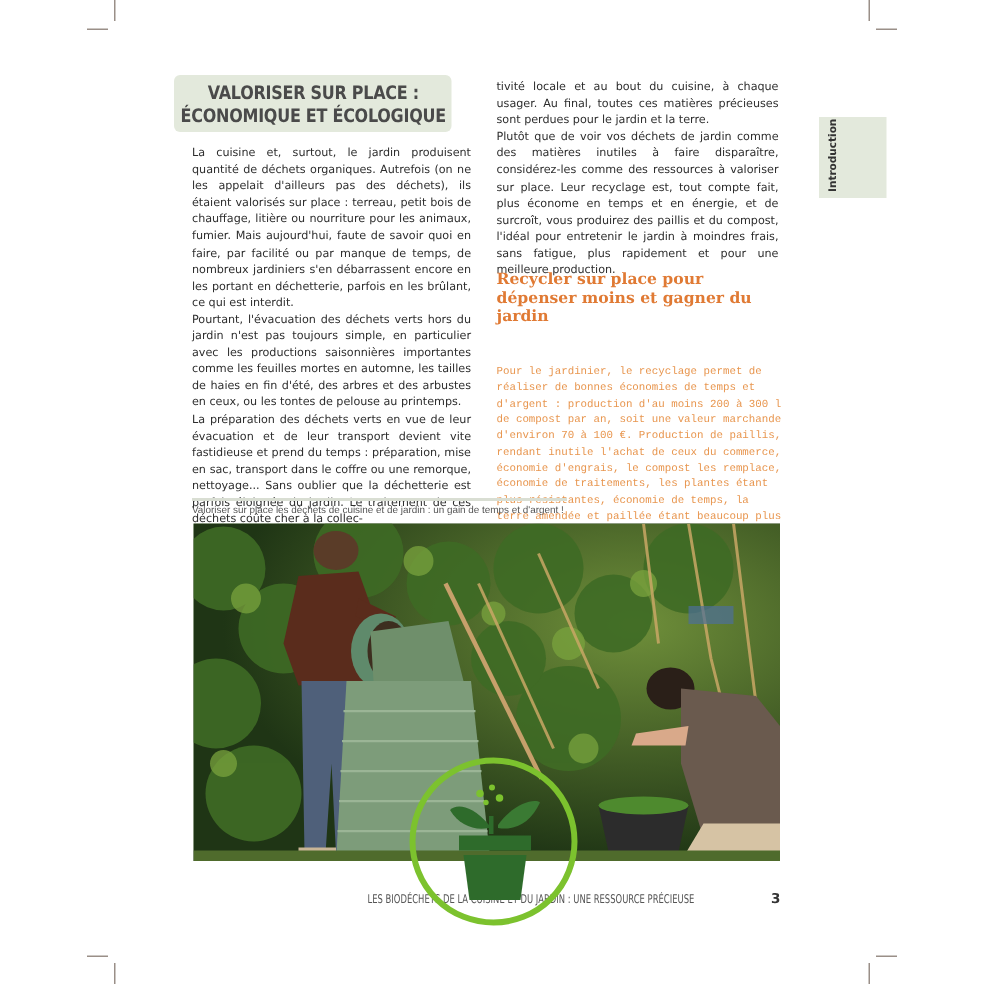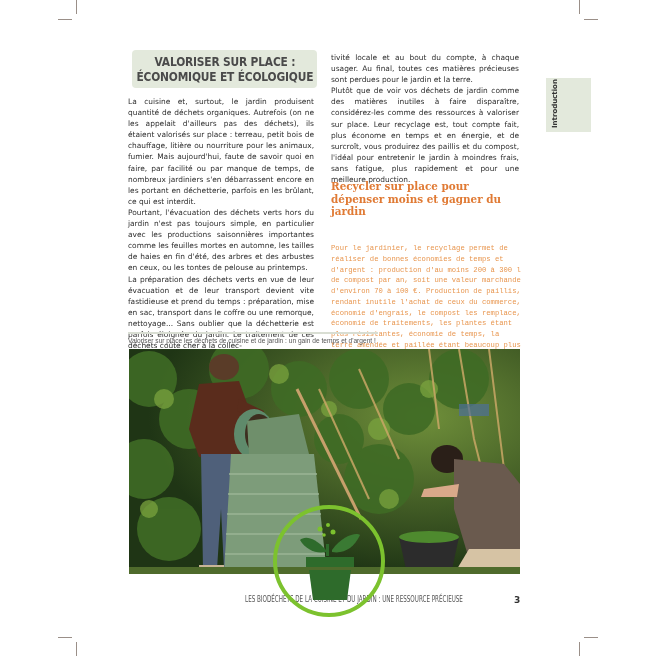--- a/index.html
+++ b/index.html
@@ -1,18 +1,18 @@
 <!DOCTYPE html>
 <html><head>
   <meta charset="utf-8">
   <style>
     html, body { margin:0; padding:0; }
     body { width:656px; height:656px; background:#ffffff; position:relative; overflow:hidden; font-family:"Liberation Sans", sans-serif; }
     .crop { position:absolute; background:#9a8f88; }
-    .h-box { position:absolute; left:132px; top:50px; width:185px; height:38px; background:#e3e9dc; border-radius:4px; display:flex; flex-direction:column; align-items:center; justify-content:center; }
+    .h-box { position:absolute; left:116px; top:50px; width:185px; height:38px; background:#e3e9dc; border-radius:4px; display:flex; flex-direction:column; align-items:center; justify-content:center; }
     .h-box div { font-family:"DejaVu Sans", sans-serif; font-weight:bold; color:#4a4a4a; font-size:12.4px; line-height:15px; letter-spacing:-0.2px; transform:scaleX(0.86); white-space:nowrap; }
     .col { position:absolute; font-family:"DejaVu Sans", sans-serif; font-size:7.45px; line-height:11.1px; color:#2d2d2d; text-align:justify; }
     .col p { margin:0; text-indent:0; }
     .col-left { left:128px; top:96px; width:186px; }
     .col-right { left:331px; top:52px; width:188px; }
     .subhead { position:absolute; left:331px; top:180px; width:190px; font-family:"DejaVu Serif", serif; font-weight:bold; color:#e07a34; font-size:10.4px; line-height:12.6px; }
     .orange-text { position:absolute; left:331px; top:207px; width:192px; font-family:Liberation Mono, monospace; font-size:7.2px; line-height:10.75px; color:#e8964f;margin-top:36px; }
     .orange-text p { margin:0; }
     .tab { position:absolute; left:546px; top:78px; width:45px; height:54px; background:#e3e9dc; }
     .tab span { position:absolute; left:5px; top:50px; transform-origin:0 0; transform:rotate(-90deg); font-family:"DejaVu Sans", sans-serif; font-weight:bold; font-size:7px; color:#333; white-space:nowrap; }
@@ -40,21 +40,21 @@
   <div>ÉCONOMIQUE ET ÉCOLOGIQUE</div>
 </div>
 
 <div class="col col-left">
   <p>La cuisine et, surtout, le jardin produisent quantité de déchets organiques. Autrefois (on ne les appelait d'ailleurs pas des déchets), ils étaient valorisés sur place : terreau, petit bois de chauffage, litière ou nourriture pour les animaux, fumier. Mais aujourd'hui, faute de savoir quoi en faire, par facilité ou par manque de temps, de nombreux jardiniers s'en débarrassent encore en les portant en déchetterie, parfois en les brûlant, ce qui est interdit.</p>
   <p>Pourtant, l'évacuation des déchets verts hors du jardin n'est pas toujours simple, en particulier avec les productions saisonnières importantes comme les feuilles mortes en automne, les tailles de haies en fin d'été, des arbres et des arbustes en ceux, ou les tontes de pelouse au printemps.</p>
   <p>La préparation des déchets verts en vue de leur évacuation et de leur transport devient vite fastidieuse et prend du temps : préparation, mise en sac, transport dans le coffre ou une remorque, nettoyage... Sans oublier que la déchetterie est parfois éloignée du jardin. Le traitement de ces déchets coûte cher à la collec-</p>
 </div>
 
 <div class="col col-right">
-  <p>tivité locale et au bout du compte, à chaque usager. Au final, toutes ces matières précieuses sont perdues pour le jardin et la terre.</p>
+  <p>tivité locale et au bout du cuisine, à chaque usager. Au final, toutes ces matières précieuses sont perdues pour le jardin et la terre.</p>
   <p>Plutôt que de voir vos déchets de jardin comme des matières inutiles à faire disparaître, considérez-les comme des ressources à valoriser sur place. Leur recyclage est, tout compte fait, plus économe en temps et en énergie, et de surcroît, vous produirez des paillis et du compost, l'idéal pour entretenir le jardin à moindres frais, sans fatigue, plus rapidement et pour une meilleure production.</p>
 </div>
 
 <div class="subhead">Recycler sur place pour dépenser moins et gagner du jardin</div>
 <div class="orange-text">
   <p>Pour le jardinier, le recyclage permet de réaliser de bonnes économies de temps et d'argent : production d'au moins 200 à 300 l de compost par an, soit une valeur marchande d'environ 70 à 100 €. Production de paillis, rendant inutile l'achat de ceux du commerce, économie d'engrais, le compost les remplace, économie de traitements, les plantes étant plus résistantes, économie de temps, la terre amendée et paillée étant beaucoup plus souple, plus facile à travailler et sans mauvaises herbes à éliminer.</p>
 </div>
 
 <div class="tab">
   <span>Introduction</span>

